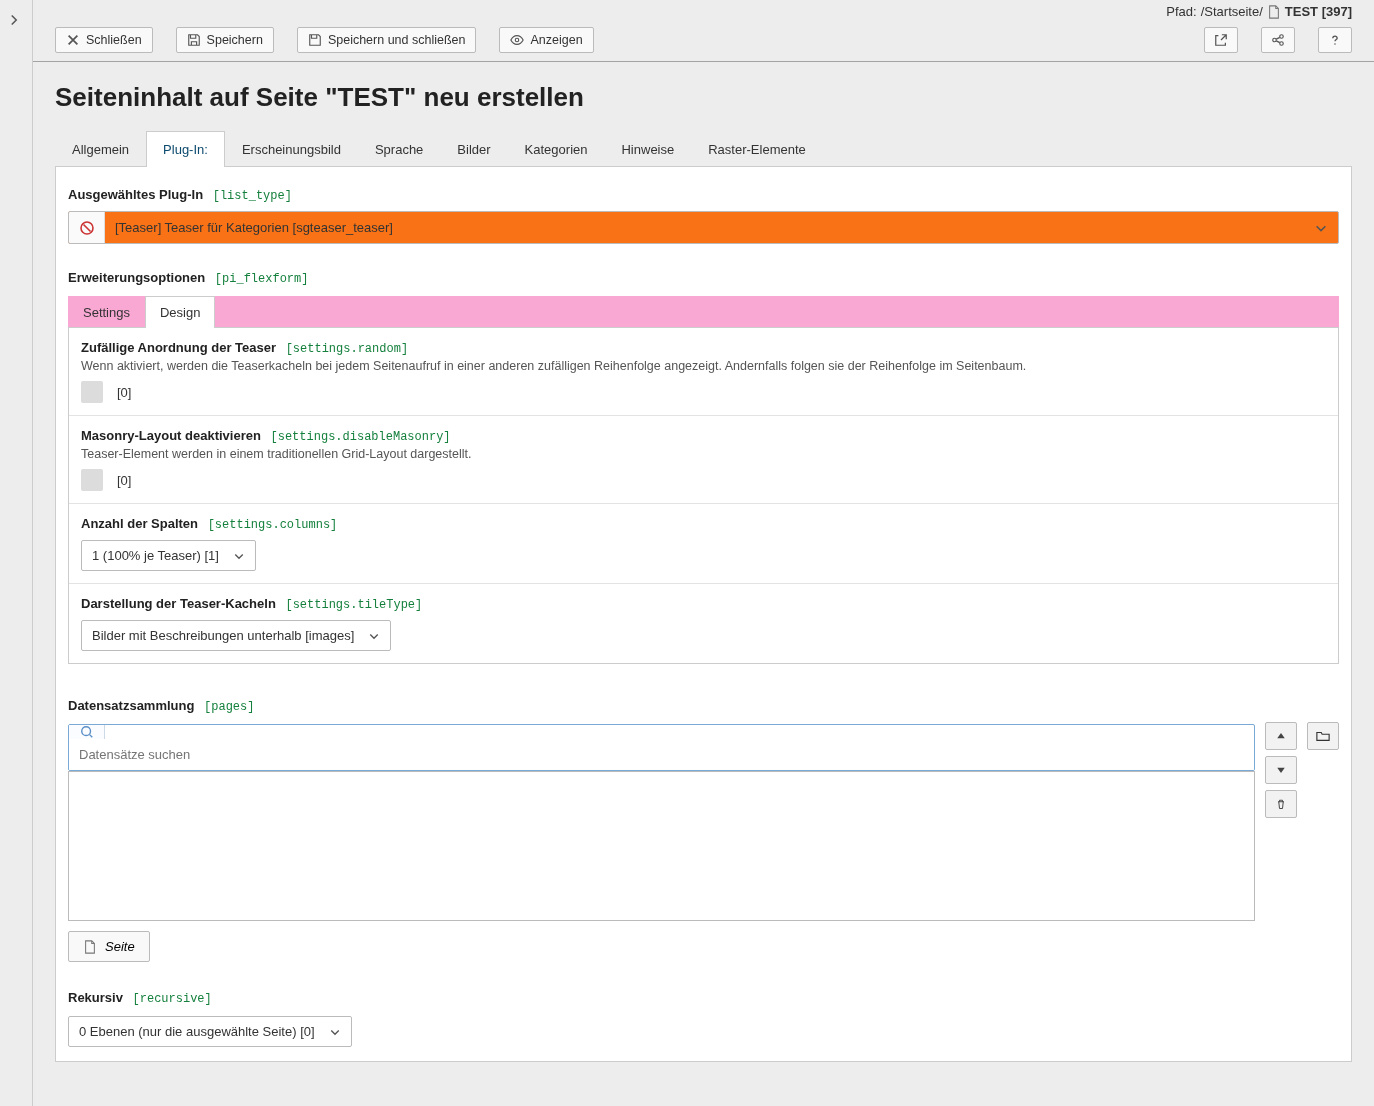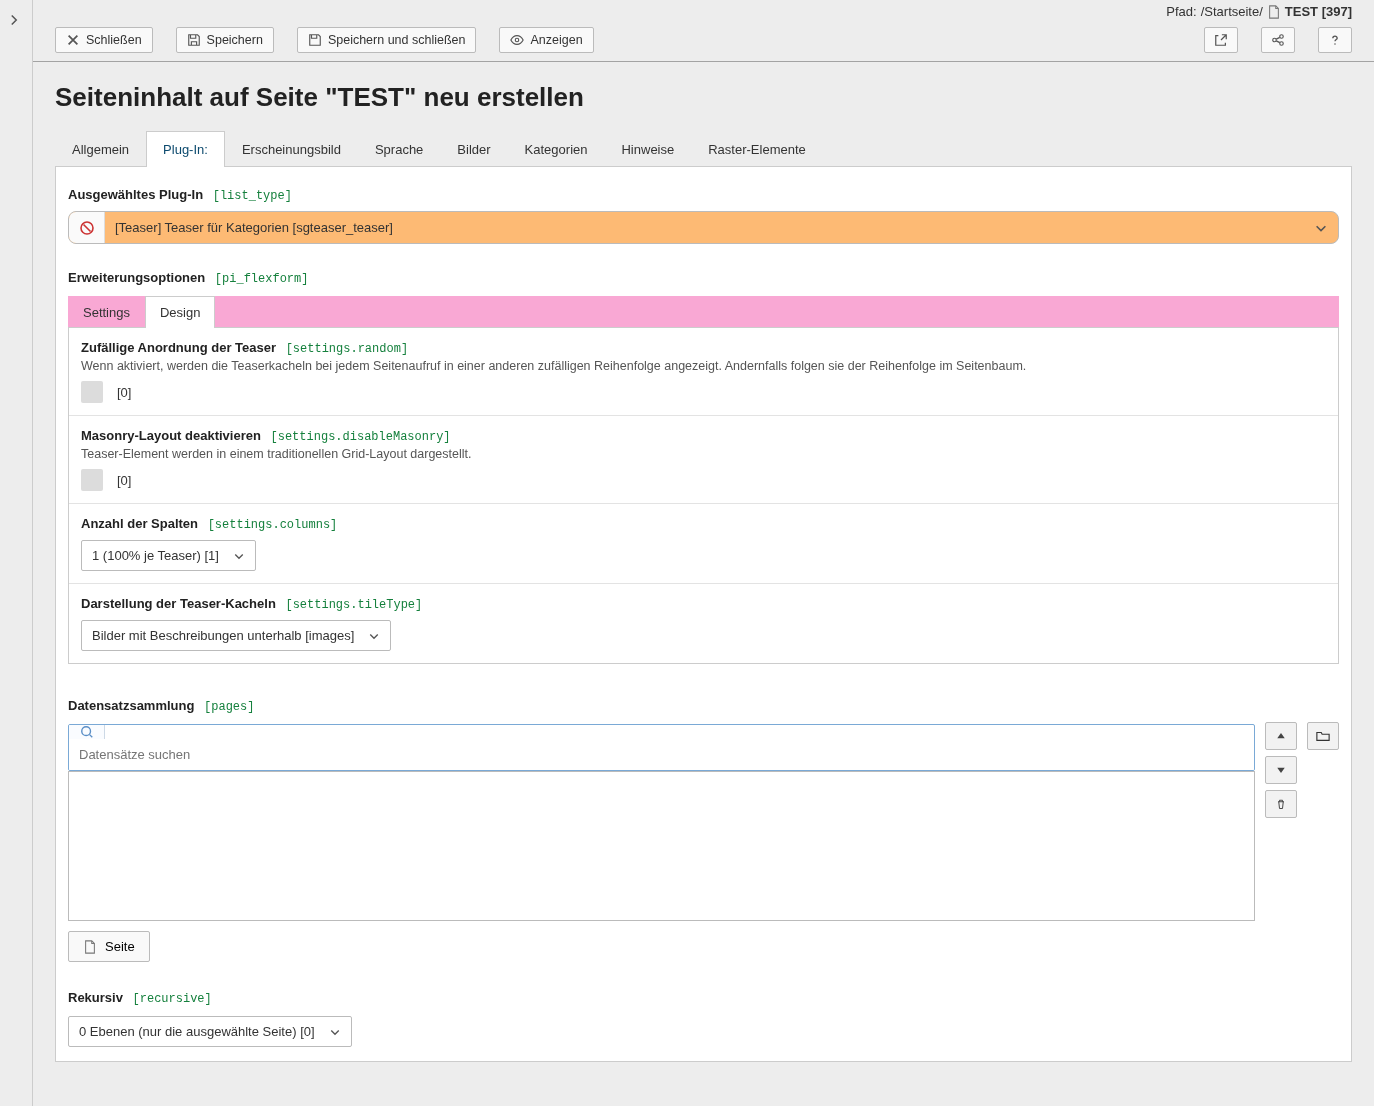--- a/index.html
+++ b/index.html
@@ -110,23 +110,23 @@
     font-size: 12px;
     font-weight: 400;
     color: #15803d;
     margin-left: 6px;
   }
   .plugin-select-row {
     margin: 4px 12px 0 12px;
     display: flex;
     align-items: stretch;
     border: 1px solid #bbb;
-    border-radius: 8px;
+    border-radius: 2px;
     overflow: hidden;
-    background: #fdba74;
+    background: #f97316;
   }
   .plugin-prefix {
     width: 36px;
     display: flex;
     align-items: center;
     justify-content: center;
     border-right: 1px solid #ddd;
     background: #fafafa;
   }
   .plugin-select {
@@ -285,20 +285,21 @@
     margin-top: 10px;
     display: inline-flex;
     align-items: center;
     gap: 8px;
     padding: 7px 14px;
     border: 1px solid #bbb;
     background: #f9f9f9;
     border-radius: 2px;
     cursor: pointer;
     font-size: 13px;
+    font-style: italic;
   }
 </style>
 </head>
 <body>
 
 <div class="app">
   <div class="gutter">
     <span class="gutter-chevron">
       <svg width="12" height="12" viewBox="0 0 16 16" fill="none">
           <path d="M5 2l6 6-6 6" stroke="currentColor" stroke-width="2"></path>

